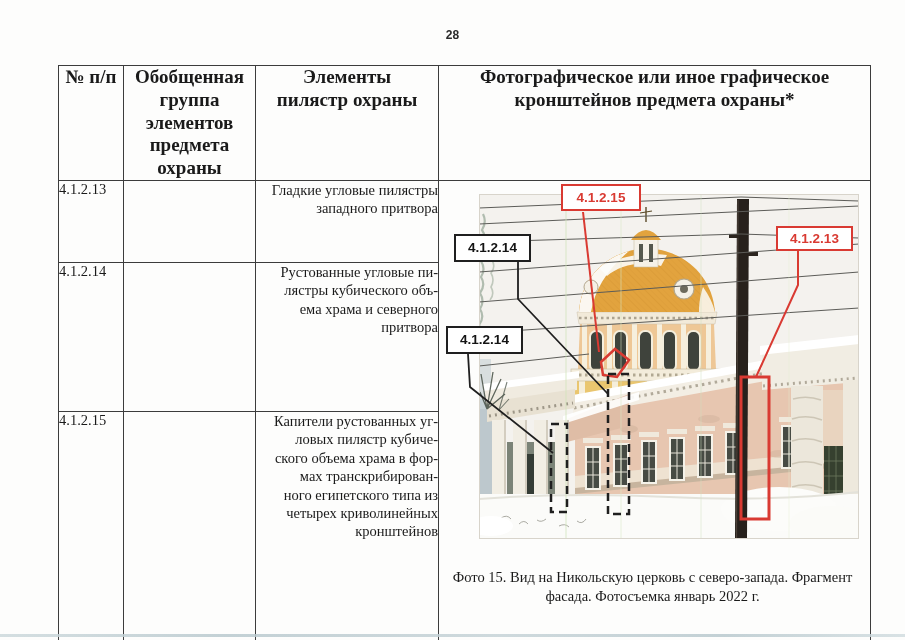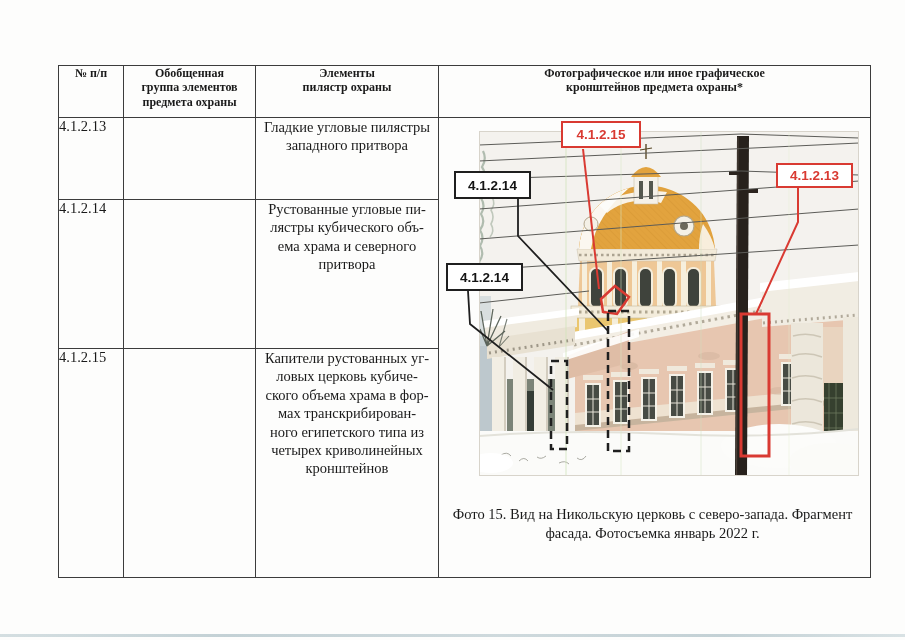--- a/index.html
+++ b/index.html
@@ -4,38 +4,39 @@
 <style>
   html,body{margin:0;padding:0;background:#ffffff;}
   .page{position:relative;width:905px;height:640px;background:#fdfdfc;overflow:hidden;
         font-family:"Liberation Serif",serif;color:#1a1a1a;}
   .page-num{position:absolute;top:28px;left:0;width:905px;text-align:center;
         font-family:"Liberation Sans",sans-serif;font-size:12px;font-weight:600;color:#2a2a2a;}
   .scan-edge{position:absolute;left:0;top:634px;width:905px;height:3px;
         background:linear-gradient(90deg,#cdd9dc,#b9c9ce 25%,#c6d3d7 55%,#b9c9ce 80%,#d2dde0);opacity:.85;}
   table.doc{position:absolute;left:58px;top:65px;width:812px;border-collapse:collapse;table-layout:fixed;}
   table.doc th,table.doc td{border:1px solid #3c3c3c;padding:0;vertical-align:top;box-sizing:border-box;}
-  th.hdr{font-size:12px;font-weight:bold;text-align:center;padding-top:3px;line-height:1.2;white-space:pre-line;}
+  th.hdr{font-size:19px;font-weight:bold;text-align:center;padding-top:3px;line-height:1.2;white-space:pre-line;}
   td.num{font-size:14.5px;text-align:left;padding:2px 0 0 4px;}
-  td.elem{font-size:14.5px;text-align:center;padding-top:2px;line-height:1.27;white-space:pre-line;}
+  td.elem{font-size:14.5px;text-align:right;padding-top:2px;line-height:1.27;white-space:pre-line;}
   .photo-wrap{position:relative;width:100%;height:458px;}
   .photo-svg{position:absolute;left:40px;top:13px;}
   .overlay-svg{position:absolute;left:0;top:0;pointer-events:none;}
   .callout{position:absolute;background:#fff;font-family:"Liberation Sans",sans-serif;font-weight:700;
         font-size:13.5px;display:flex;align-items:center;justify-content:center;box-sizing:border-box;z-index:5;}
   .callout.red{border:2px solid #d93a32;color:#d93a32;}
   .callout.black{border:2px solid #1f1f1f;color:#141414;}
   .caption{position:absolute;left:2px;right:6px;top:387px;text-align:center;font-size:14.5px;
         line-height:1.32;white-space:pre-line;}
 </style>
 </head>
 <body>
 
 <div class="page">
 
+  <div class="page-num">28</div>
 
   <table class="doc">
     <colgroup>
         <col style="width:65px">
         <col style="width:132px">
         <col style="width:183px">
         <col style="width:432px">
       </colgroup>
     <tbody>
         <tr style="height:52px">
@@ -284,21 +285,21 @@
       <td class="grp"></td>
       <td class="elem">Рустованные угловые пи-
 лястры кубического объ-
 ема храма и северного
 притвора</td>
     </tr>
     <tr style="height:229px">
       <td class="num">4.1.2.15</td>
       <td class="grp"></td>
       <td class="elem">Капители рустованных уг-
-ловых церковь кубиче-
+ловых пилястр кубиче-
 ского объема храма в фор-
 мах транскрибирован-
 ного египетского типа из
 четырех криволинейных
 кронштейнов</td>
     </tr>
   </tbody>
     </table>
 
   <div class="scan-edge"></div>

